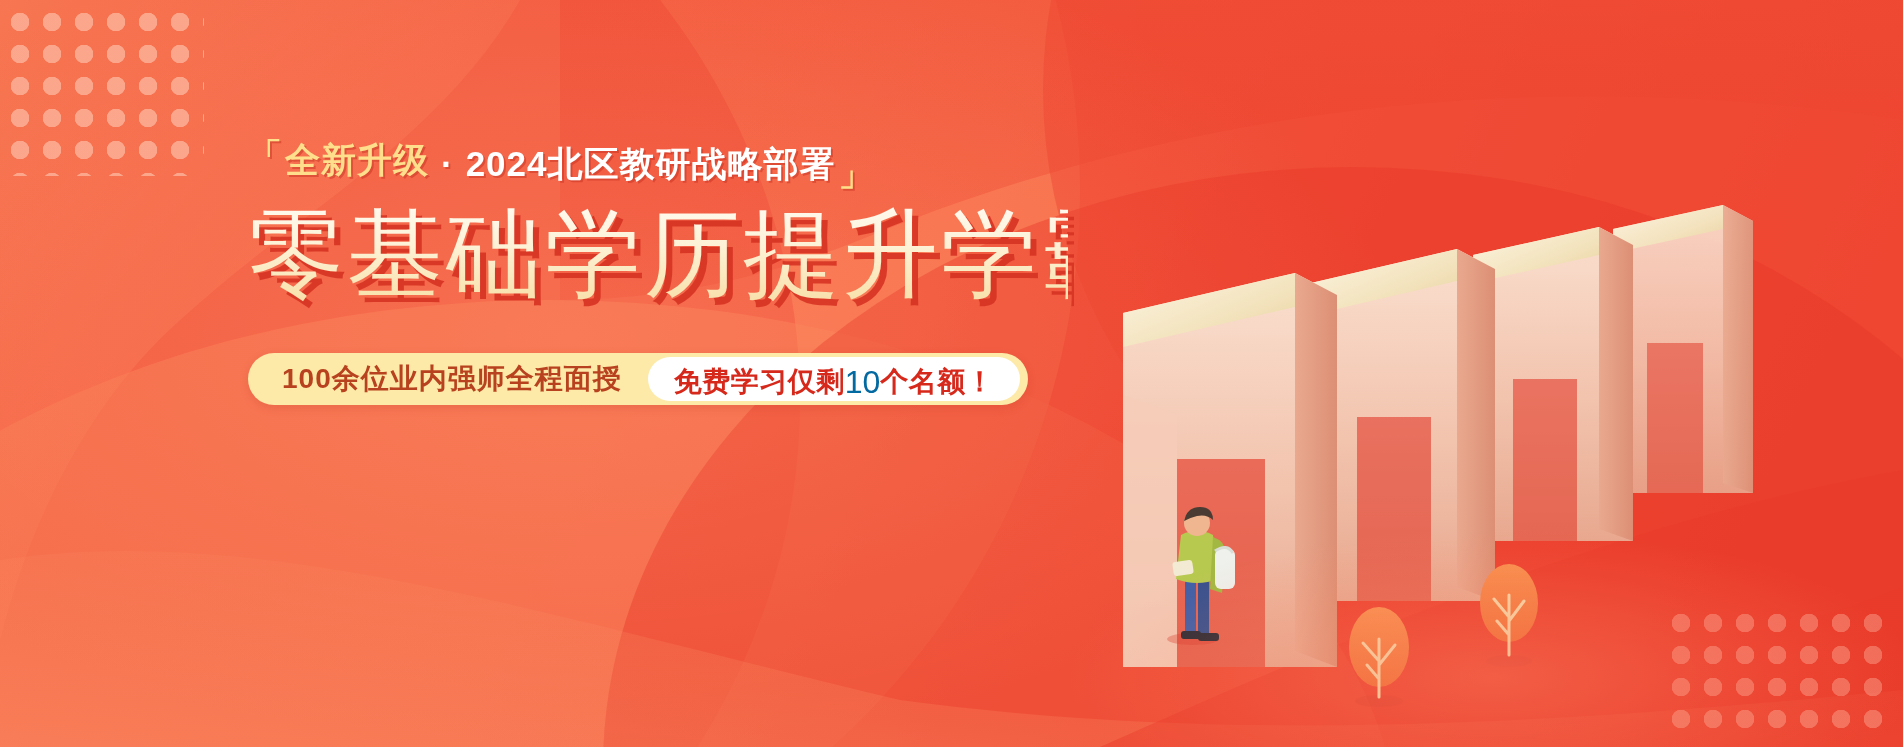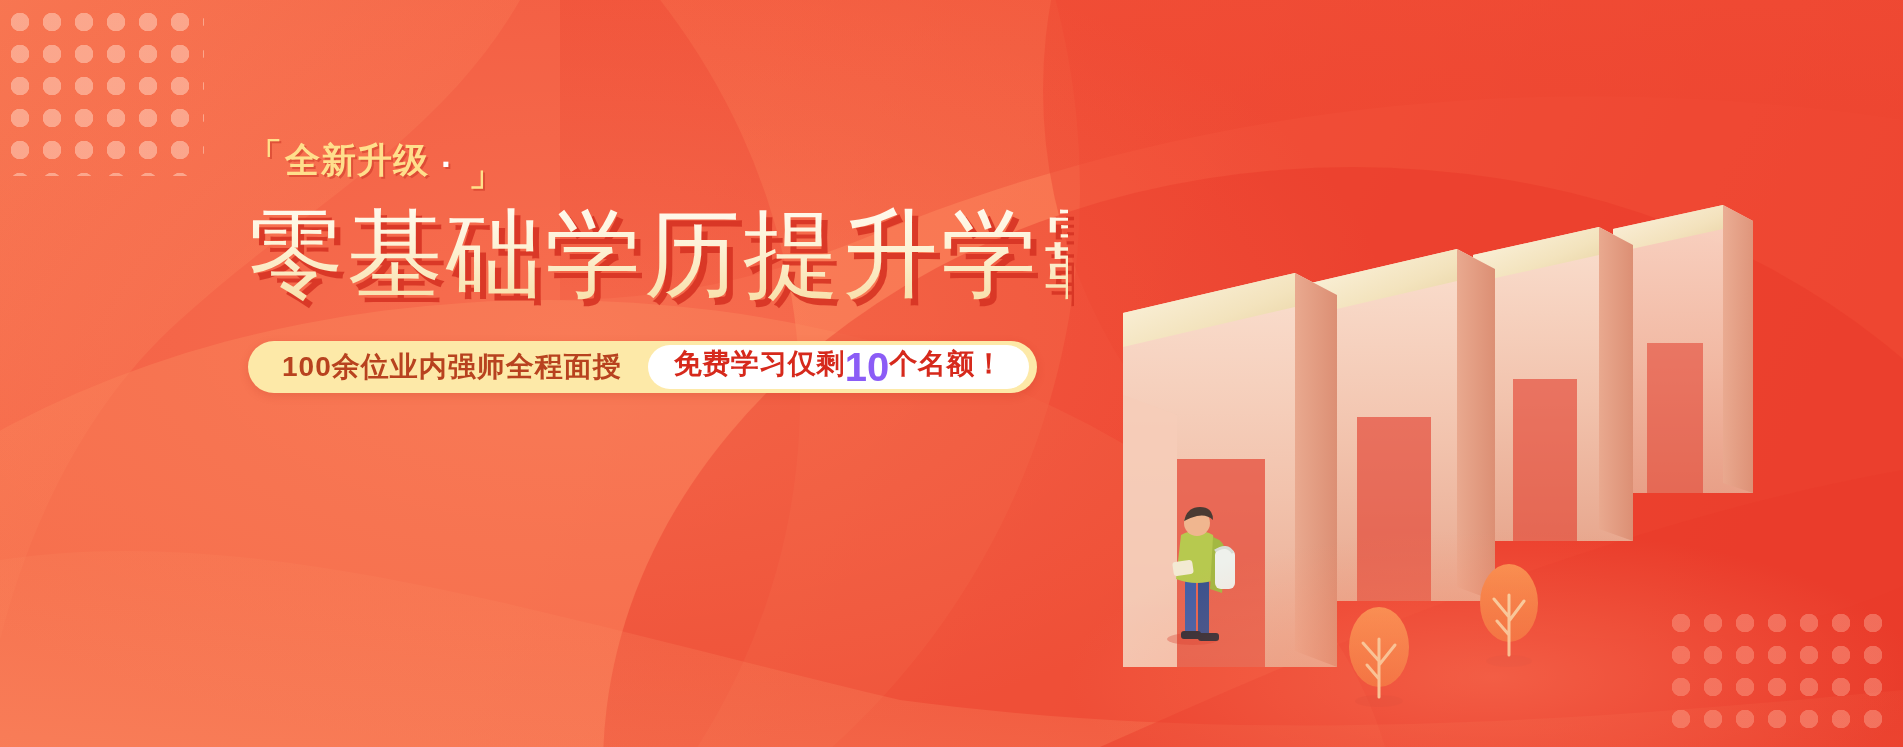--- a/index.html
+++ b/index.html
@@ -126,21 +126,21 @@
     white-space: nowrap;
     color: #fdf0d2;
     background: linear-gradient(180deg, #fffaf0 0%, #fdf2d6 42%, #f8dfa8 100%);
     -webkit-background-clip: text;
     background-clip: text;
     -webkit-text-fill-color: transparent;
     filter: drop-shadow(6px 7px 0 rgba(215,52,36,.92));
   }
 
   .pill-row {
-    margin-top: 36px;
+    margin-top: 48px;
     display: inline-flex;
     align-items: center;
     background: #fde9a8;
     border-radius: 40px;
     height: 52px;
     padding: 0 8px 0 34px;
     box-shadow: 0 3px 10px rgba(170,40,25,.16);
   }
   .pill-left {
     font-size: 28px;
@@ -148,34 +148,34 @@
     color: #b8421f;
     letter-spacing: 1px;
     white-space: nowrap;
     padding-right: 26px;
   }
   .pill-right {
     background: #ffffff;
     border-radius: 34px;
     height: 44px;
     display: flex;
-    align-items: flex-start;
+    align-items: flex-end;
     padding: 0 26px;
     white-space: nowrap;
   }
   .pill-right .txt {
     font-size: 28px;
     font-weight: 800;
     color: #d6291c;
     letter-spacing: .5px;
   }
   .pill-right .num {
-    font-size: 40px;
-    font-weight: 700;
-    color: #8b5cf6;
+    font-size: 32px;
+    font-weight: 400;
+    color: #0369a1;
   }
 
   
   .illustration {
     position: absolute;
     right: 0;
     bottom: 0;
     width: 900px;
     height: 560px;
   }
@@ -308,20 +308,21 @@
       </g>
     </svg>
   </div>
 
   <div class="text-block">
 
     <div class="eyebrow">
       <span class="bracket">「</span>
       <span class="gold">全新升级</span>
       <span class="dot-sep">·</span>
+      <span class="white">2024北区教研战略部署</span>
       <span class="bracket right">」</span>
     </div>
 
     <div class="headline">零基础学历提升学霸班</div>
 
     <div class="pill-row">
       <div class="pill-left">100余位业内强师全程面授</div>
       <div class="pill-right">
         <span class="txt">免费学习仅剩</span>
         <span class="num">10</span>

